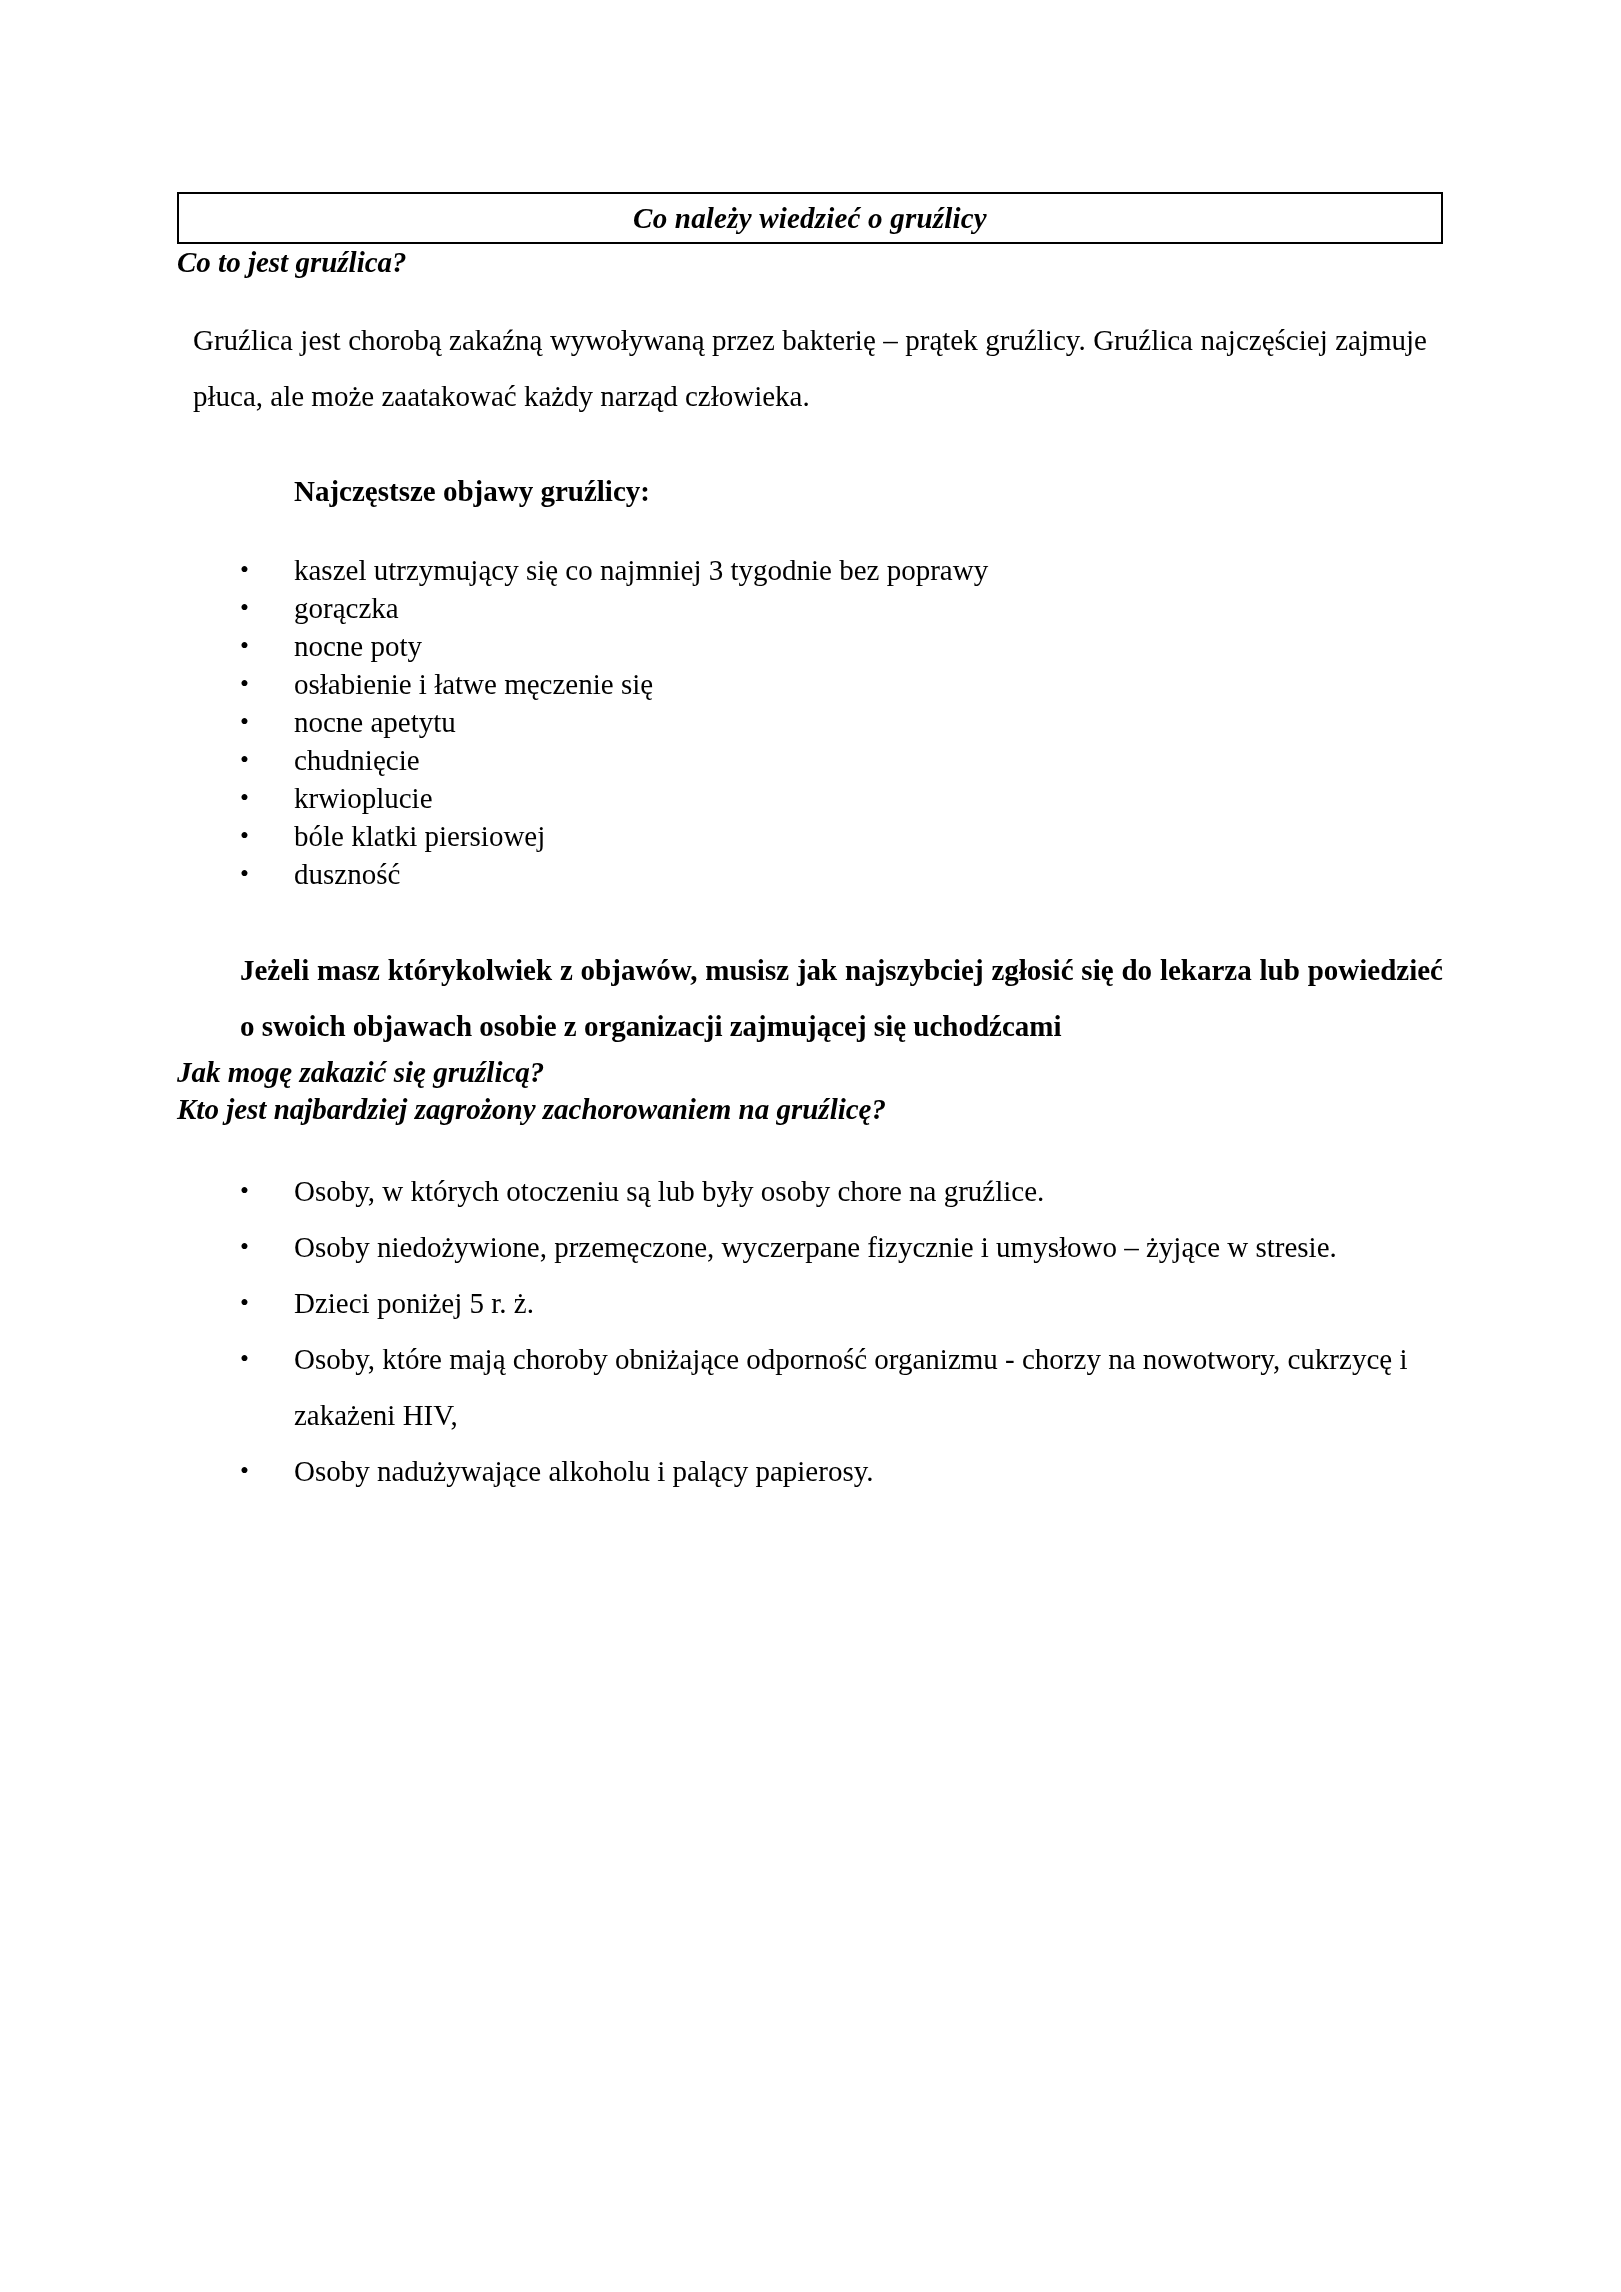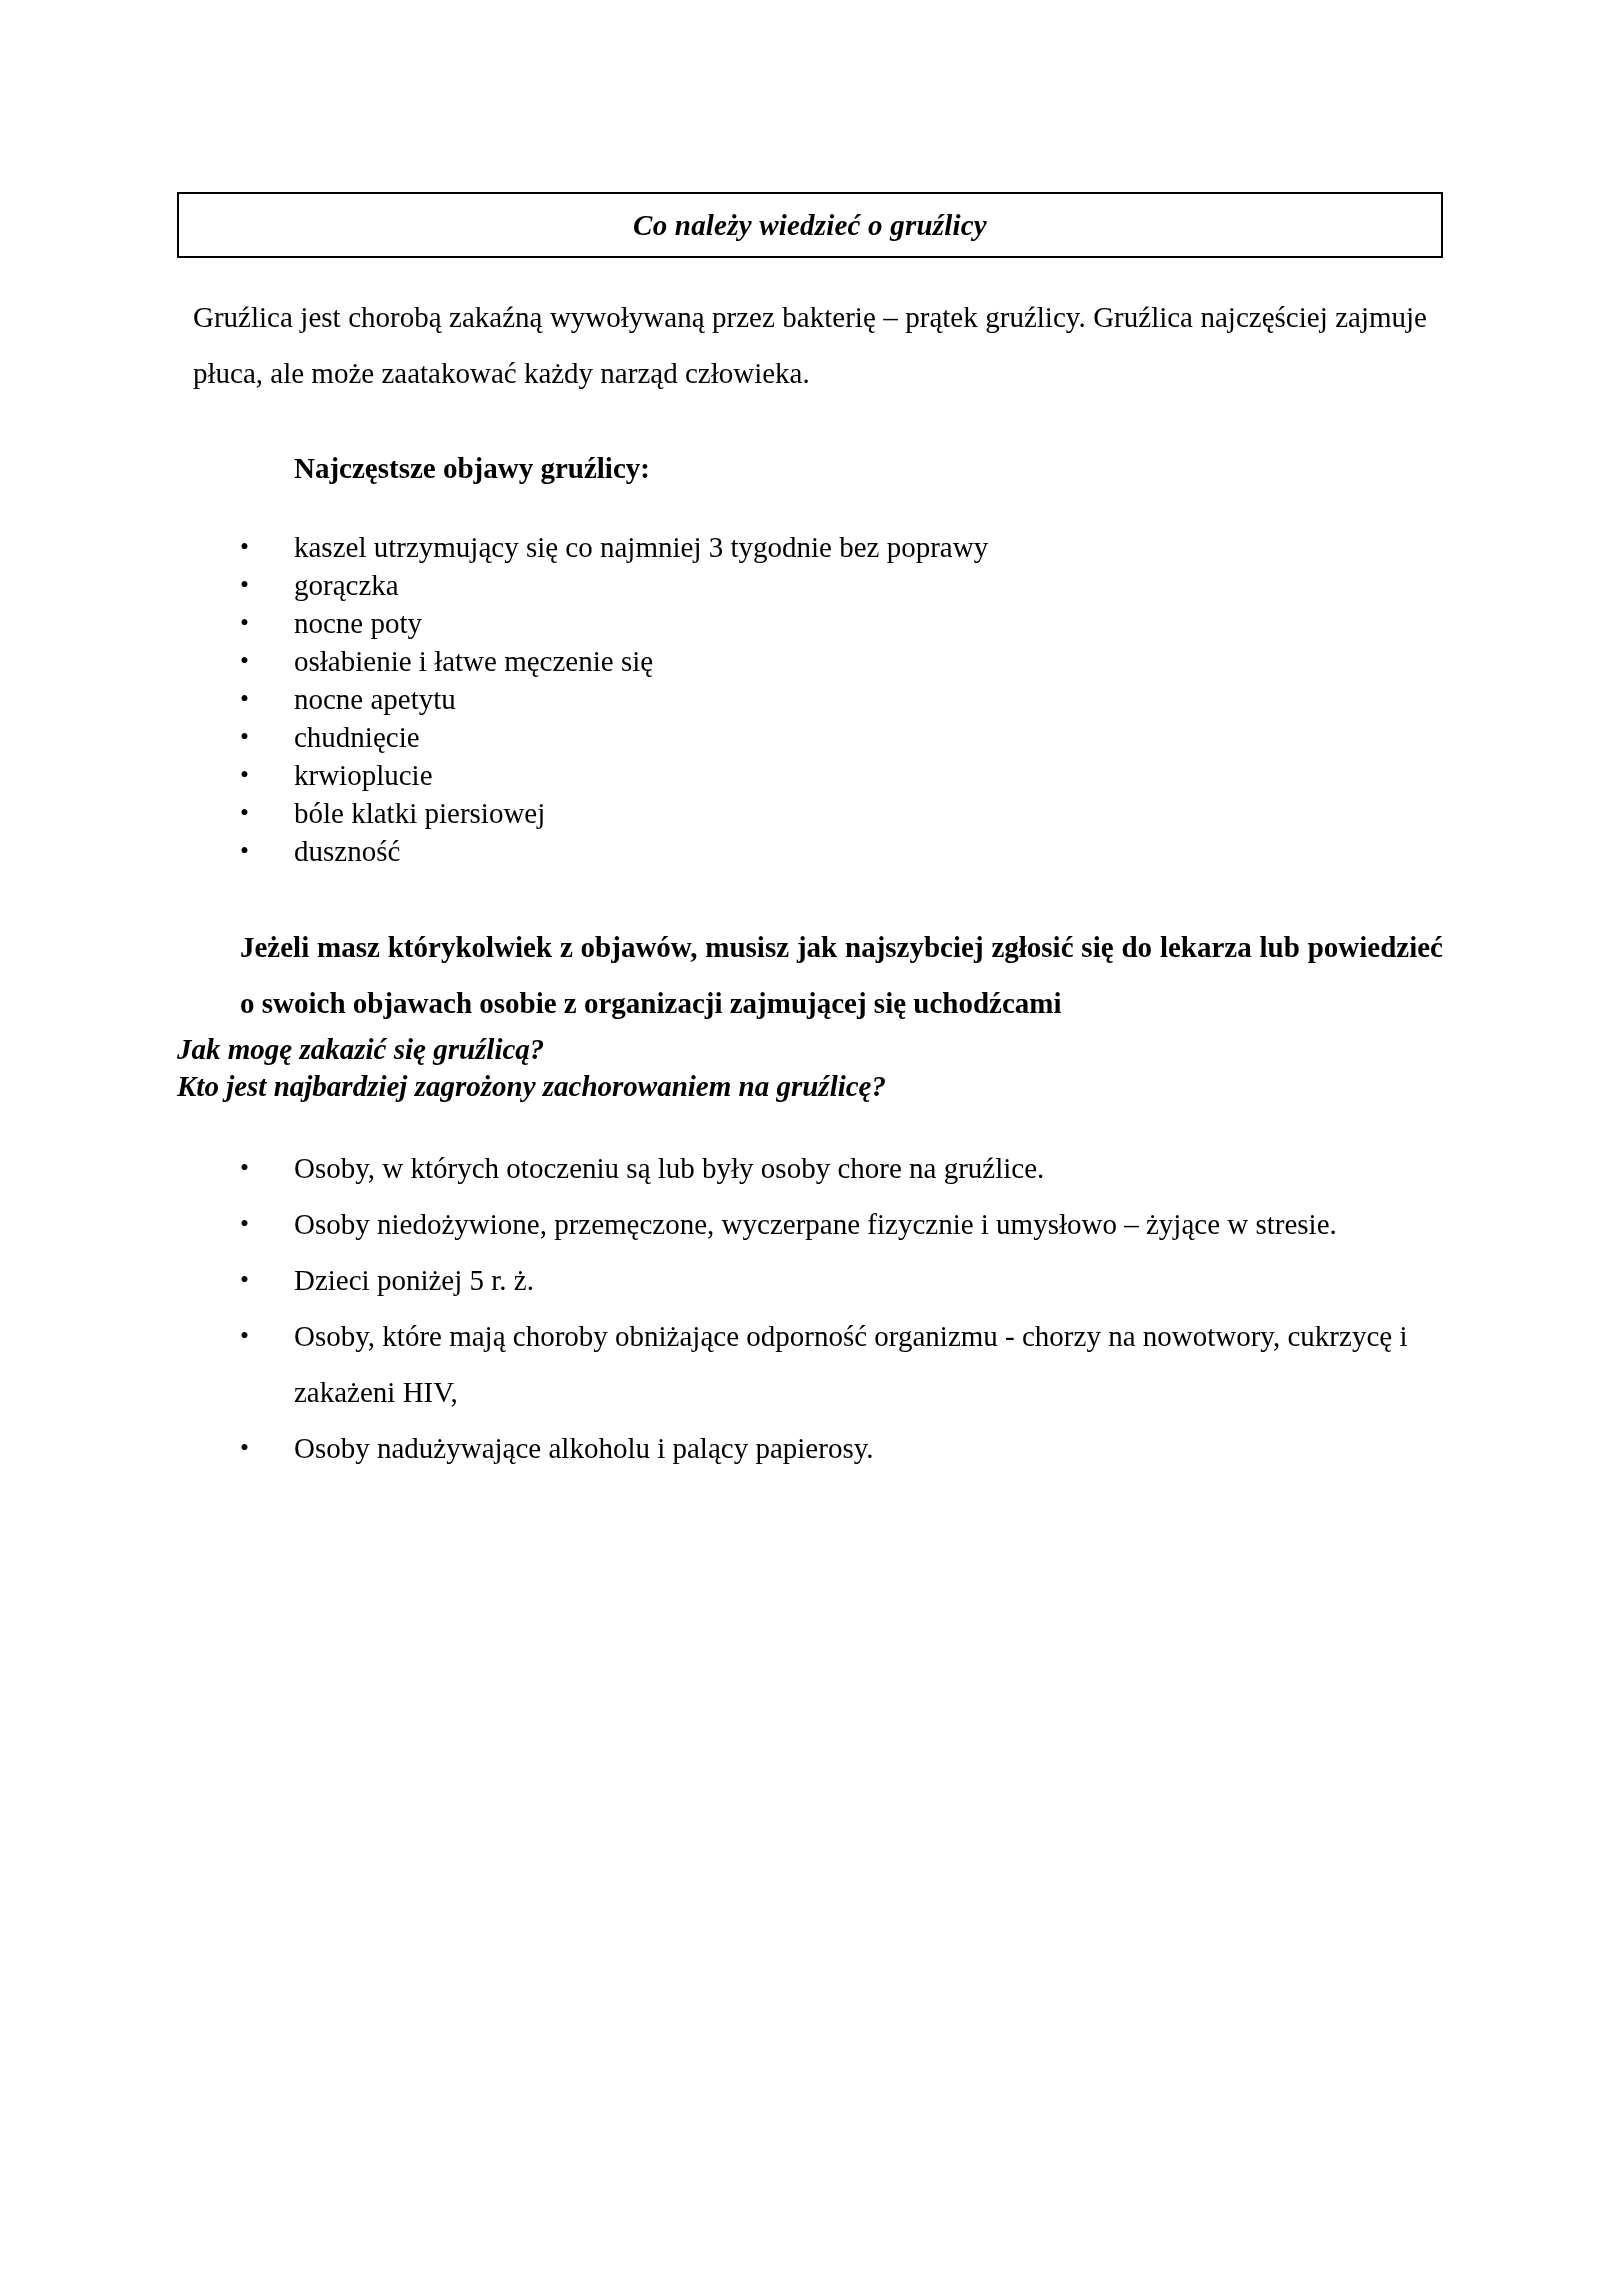--- a/index.html
+++ b/index.html
@@ -11,21 +11,21 @@
     color: #000000;
     font-family: "Liberation Serif", "DejaVu Serif", serif;
     font-size: 29px;
     padding: 192px 177px 0 177px;
     overflow: hidden;
   }
   .page { width: 1266px; }
 
   .title-box {
     border: 2px solid #000000;
-    height: 66px;
+    height: 52px;
     display: flex;
     align-items: center;
     justify-content: center;
     box-sizing: border-box;
   }
   .title-box .title-text {
     font-weight: bold;
     font-style: italic;
     font-size: 29px;
     letter-spacing: 0.2px;
@@ -95,20 +95,21 @@
 </style>
 </head>
 <body>
 
 <div class="page">
 
   <div class="title-box">
     <span class="title-text">Co należy wiedzieć o gruźlicy</span>
   </div>
 
+  <h2 class="sec-heading h-what">Co to jest gruźlica?</h2>
 
   <p class="body-par">Gruźlica jest chorobą zakaźną wywoływaną przez bakterię – prątek gruźlicy. Gruźlica najczęściej zajmuje płuca, ale może zaatakować każdy narząd człowieka.</p>
 
 
   <p class="symptoms-heading">Najczęstsze objawy gruźlicy:</p>
 
   <ul class="blist symptom-list">
       <li>
       <span class="bullet">•</span>
       <span class="li-text">kaszel utrzymujący się co najmniej 3 tygodnie bez poprawy</span>

